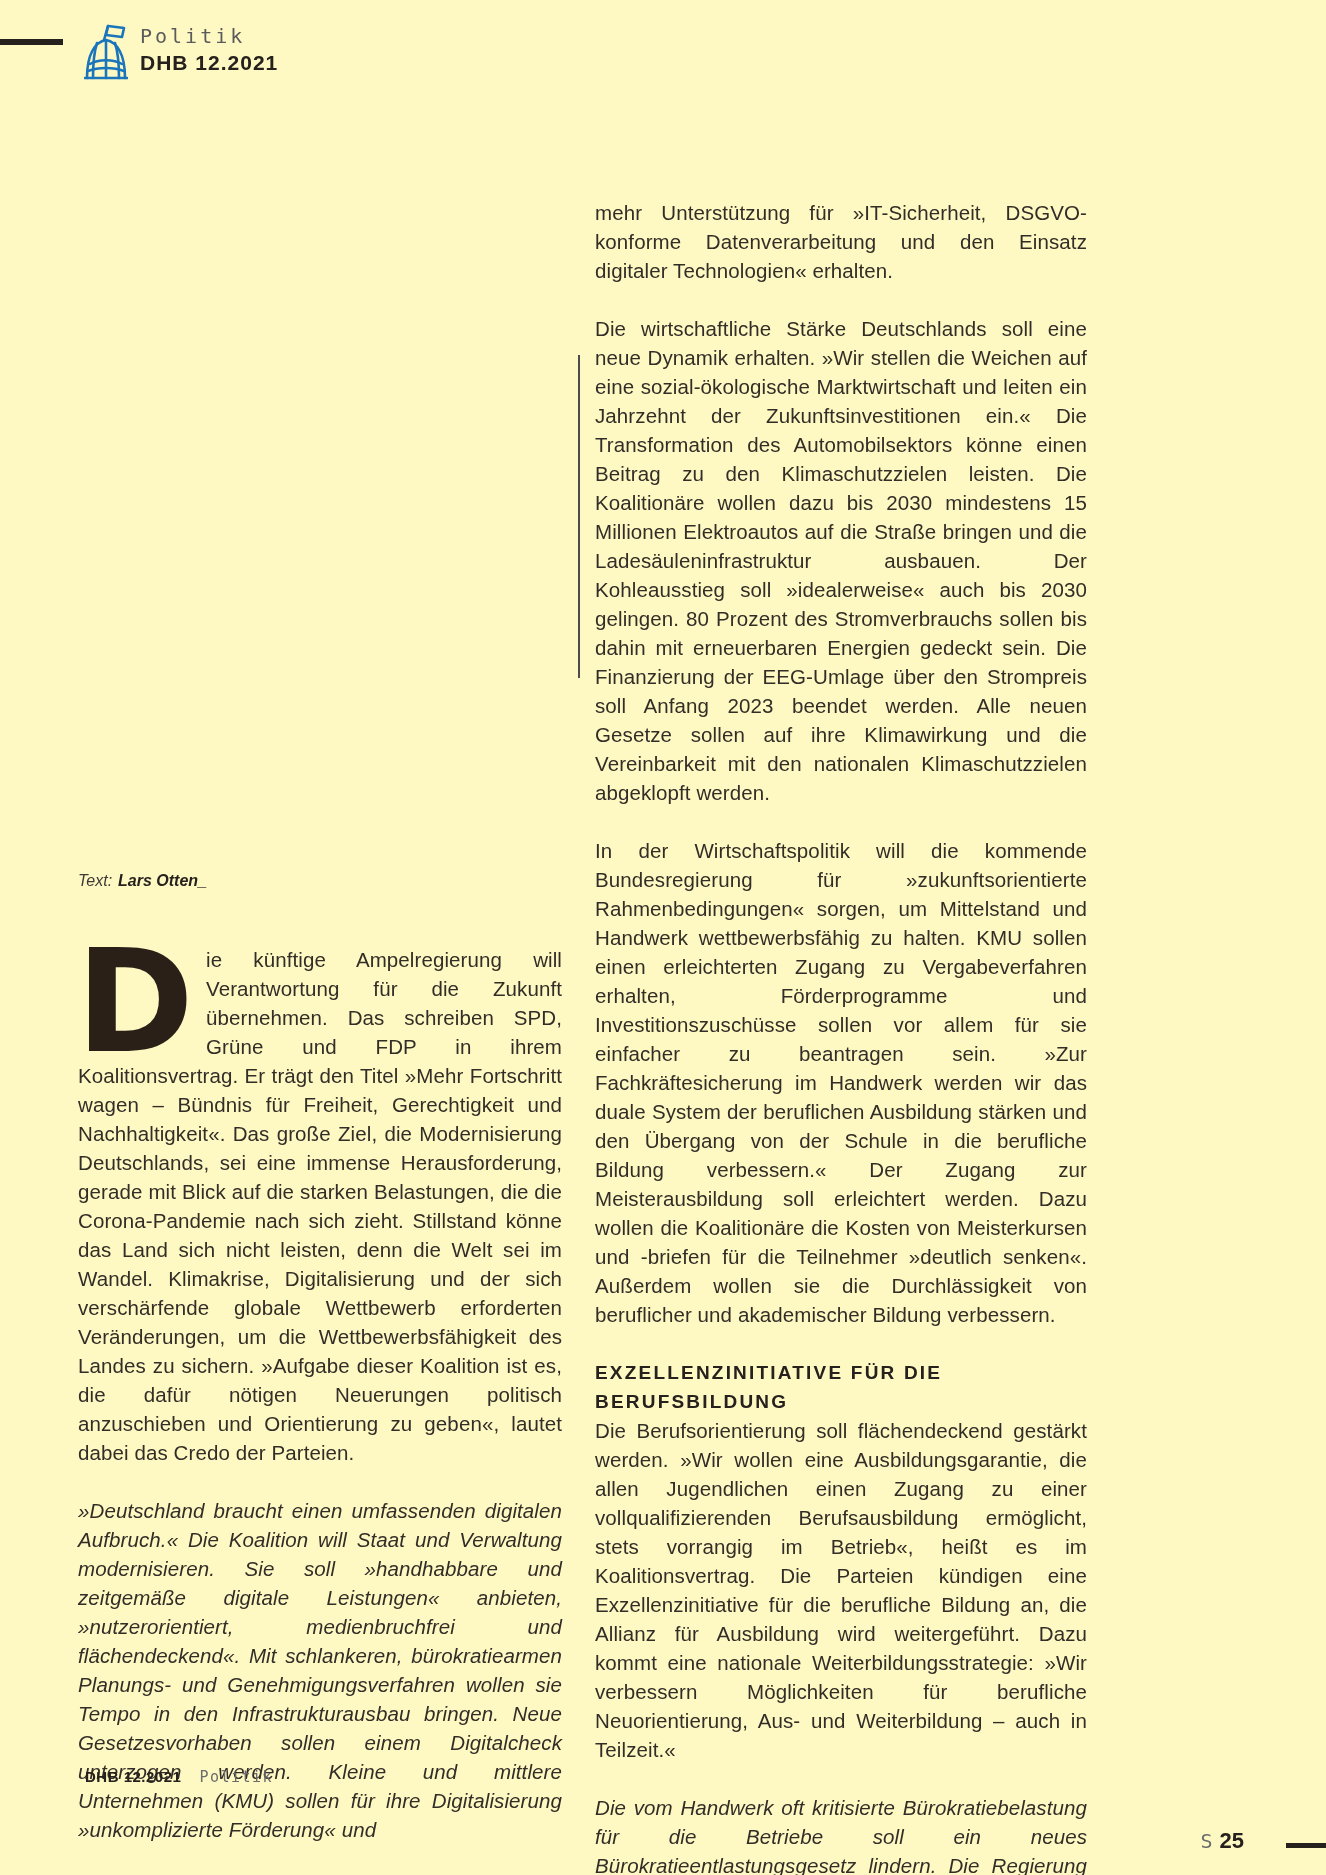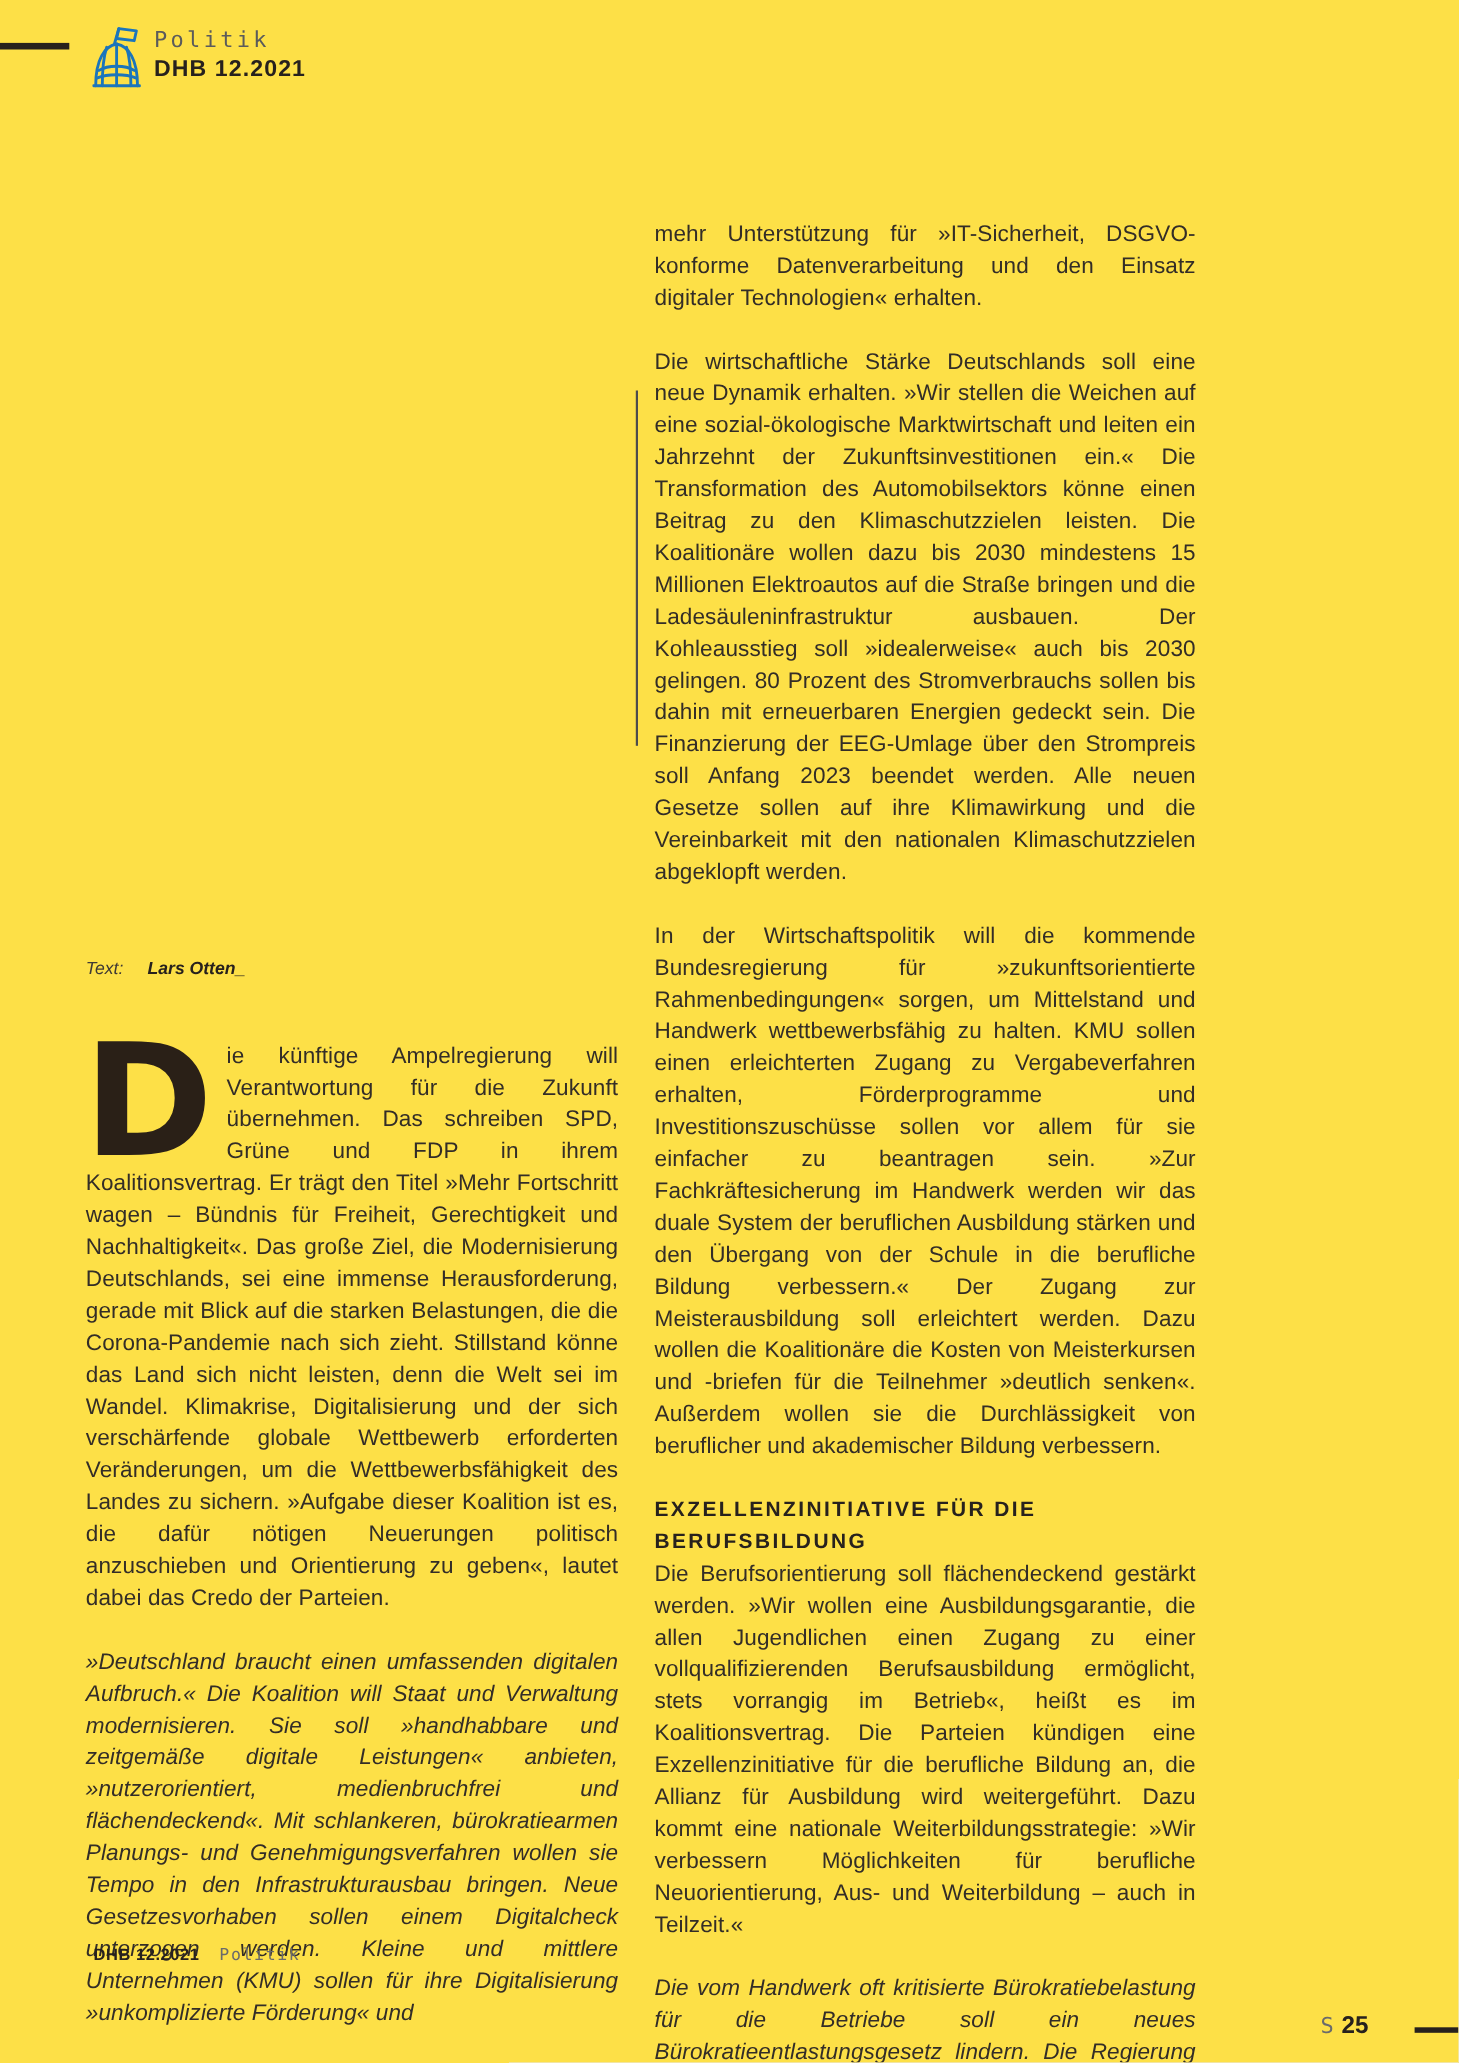--- a/index.html
+++ b/index.html
@@ -6,21 +6,21 @@
     --accent_blue:#3e82b6;
     --icon_blue:#1b75bb;
     --text_dark:#332d27;
     --dropcap_brown:#2a2017;
     --gray_label:#5b5b5b;
     --rule_dark:#27211d;
     --divider_gray:#4c4c4c;
   }
   html,body{margin:0;padding:0;background:#e9e9e9;}
   .page{
-    position:relative;width:1326px;height:1875px;background:#fde047;
+    position:relative;width:1326px;height:1875px;background:#fef9c3;
     margin:0 auto;overflow:hidden;
     font-family:"Liberation Sans",sans-serif;color:var(--text_dark);
   }
   
   .topbar{position:absolute;left:0;top:39px;width:63px;height:6px;background:var(--rule_dark);}
   
   .header{position:absolute;left:84px;top:24px;display:flex;align-items:flex-start;}
   .header .icon-wrap{width:44px;height:56px;margin-right:12px;}
   .header-section{
     font-family:"DejaVu Sans Mono",monospace;font-size:20px;letter-spacing:3px;
@@ -40,21 +40,21 @@
   }
   .pullquote-attr{
     position:absolute;left:250px;top:634px;width:310px;
     text-align:right;white-space:pre-line;
     font-size:17px;line-height:24px;font-weight:bold;font-style:italic;
     color:var(--rule_dark);
   }
   .divider{position:absolute;left:578px;top:355px;width:2px;height:323px;background:var(--divider_gray);}
   
   .byline{position:absolute;left:78px;top:872px;font-style:italic;font-size:16px;color:#3f3a35;}
-  .byline .author{font-weight:bold;margin-left:22px;color:var(--rule_dark);}
+  .byline .author{font-weight:bold;margin-left:6px;color:var(--rule_dark);}
   
   .col{position:absolute;font-size:20.5px;line-height:29px;letter-spacing:0.1px;}
   .col-left{left:78px;top:945px;width:484px;}
   .col-right{left:595px;top:198px;width:492px;}
   .col p{margin:0 0 29px 0;text-align:justify;}
   .col p:last-child{margin-bottom:0;font-style:italic;}
   
   .dropcap-box{float:left;width:128px;height:88px;position:relative;}
   .dropcap{
     position:absolute;left:-2px;top:-14px;

